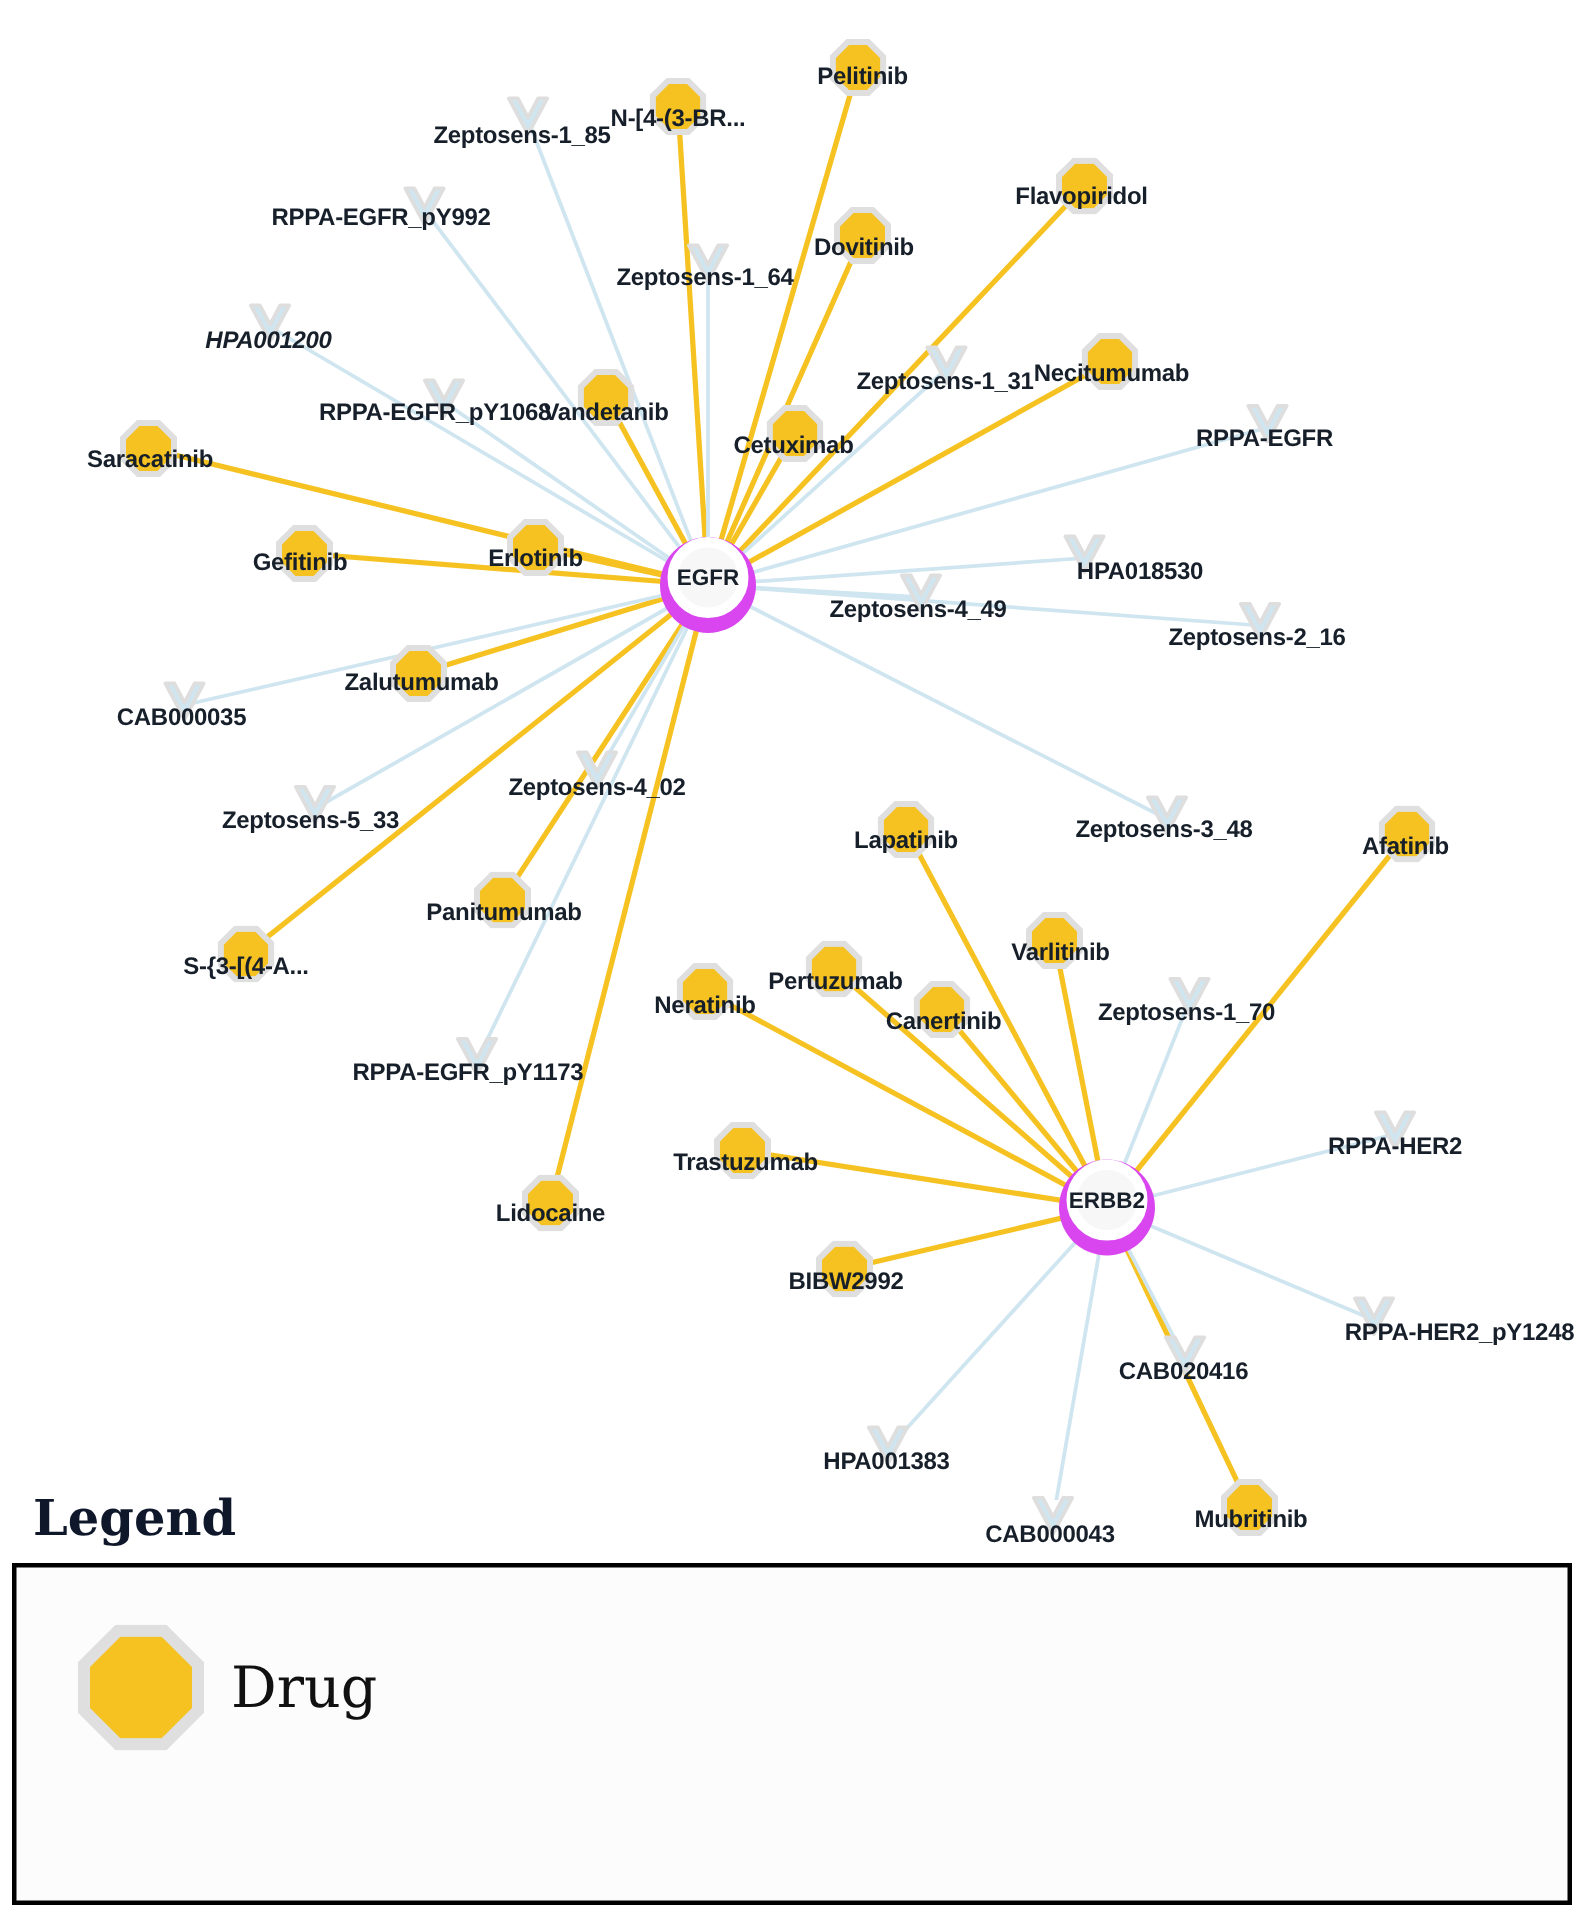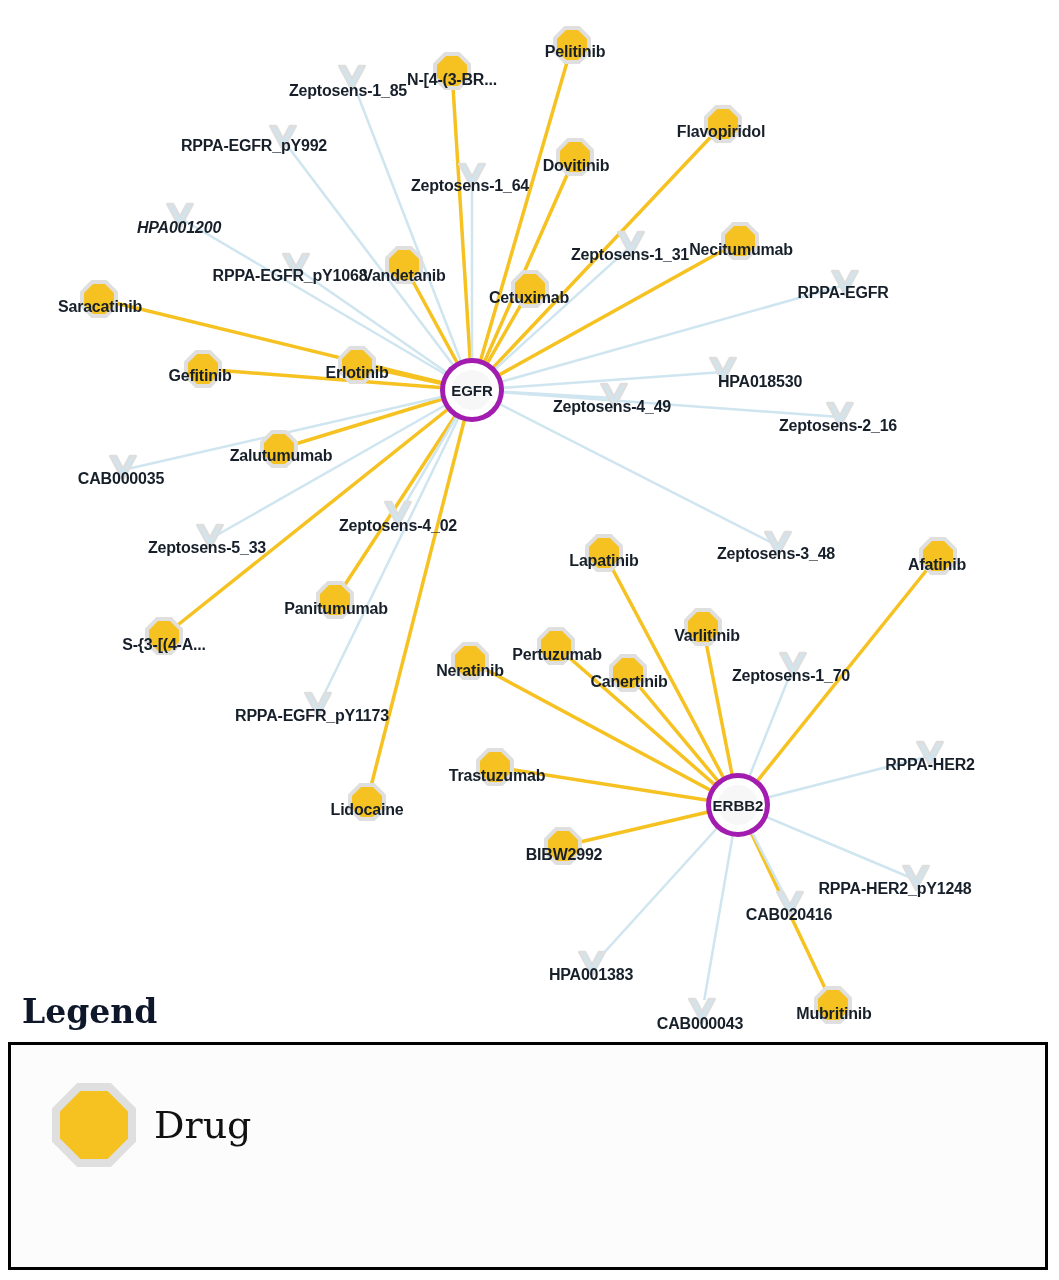--- a/index.html
+++ b/index.html
@@ -56,23 +56,23 @@
     clip-path: polygon(30% 0%, 70% 0%, 100% 30%, 100% 70%, 70% 100%, 30% 100%, 0% 70%, 0% 30%);
     display: flex;
     align-items: center;
     justify-content: center;
   }
   
   .gene-halo {
     width: 64px;
     height: 64px;
     border-radius: 50%;
-    background: #a21caf;
-    display: flex;
-    align-items: center;
+    background: #d946ef;
+    display: flex;
+    align-items: flex-start;
     justify-content: center;
   }
   .gene-shape {
     width: 54px;
     height: 54px;
     border-radius: 50%;
     background: #f7f7f7;
     border: 7px solid #ffffff;
     box-sizing: border-box;
     display: flex;
@@ -416,21 +416,21 @@
           <path d="M5 6 L20 34 L35 6 L28 6 L20 21 L12 6 Z" fill="#cfe5ef" stroke="#dedede" stroke-width="3" stroke-linejoin="round"></path>
         </svg></div>
       <div class="node-label" style="left: 312px; top: 680px;">RPPA-EGFR_pY1173</div>
       <div class="node" style="left: 930px; top: 756px;"><svg class="ab-shape" viewBox="0 0 40 40">
           <path d="M5 6 L20 34 L35 6 L28 6 L20 21 L12 6 Z" fill="#cfe5ef" stroke="#dedede" stroke-width="3" stroke-linejoin="round"></path>
         </svg></div>
       <div class="node-label" style="left: 930px; top: 729px;">RPPA-HER2</div>
       <div class="node" style="left: 916px; top: 880px;"><svg class="ab-shape" viewBox="0 0 40 40">
           <path d="M5 6 L20 34 L35 6 L28 6 L20 21 L12 6 Z" fill="#cfe5ef" stroke="#dedede" stroke-width="3" stroke-linejoin="round"></path>
         </svg></div>
-      <div class="node-label" style="left: 874px; top: 853px; padding-left: 42px;">RPPA-HER2_pY1248</div>
+      <div class="node-label" style="left: 952px; top: 853px; padding-left: 42px;">RPPA-HER2_pY1248</div>
       <div class="node" style="left: 790px; top: 906px;"><svg class="ab-shape" viewBox="0 0 40 40">
           <path d="M5 6 L20 34 L35 6 L28 6 L20 21 L12 6 Z" fill="#cfe5ef" stroke="#dedede" stroke-width="3" stroke-linejoin="round"></path>
         </svg></div>
       <div class="node-label" style="left: 789px; top: 879px;">CAB020416</div>
       <div class="node" style="left: 592px; top: 966px;"><svg class="ab-shape" viewBox="0 0 40 40">
           <path d="M5 6 L20 34 L35 6 L28 6 L20 21 L12 6 Z" fill="#cfe5ef" stroke="#dedede" stroke-width="3" stroke-linejoin="round"></path>
         </svg></div>
       <div class="node-label" style="left: 591px; top: 939px;">HPA001383</div>
       <div class="node" style="left: 702px; top: 1013px;"><svg class="ab-shape" viewBox="0 0 40 40">
           <path d="M5 6 L20 34 L35 6 L28 6 L20 21 L12 6 Z" fill="#cfe5ef" stroke="#dedede" stroke-width="3" stroke-linejoin="round"></path>

